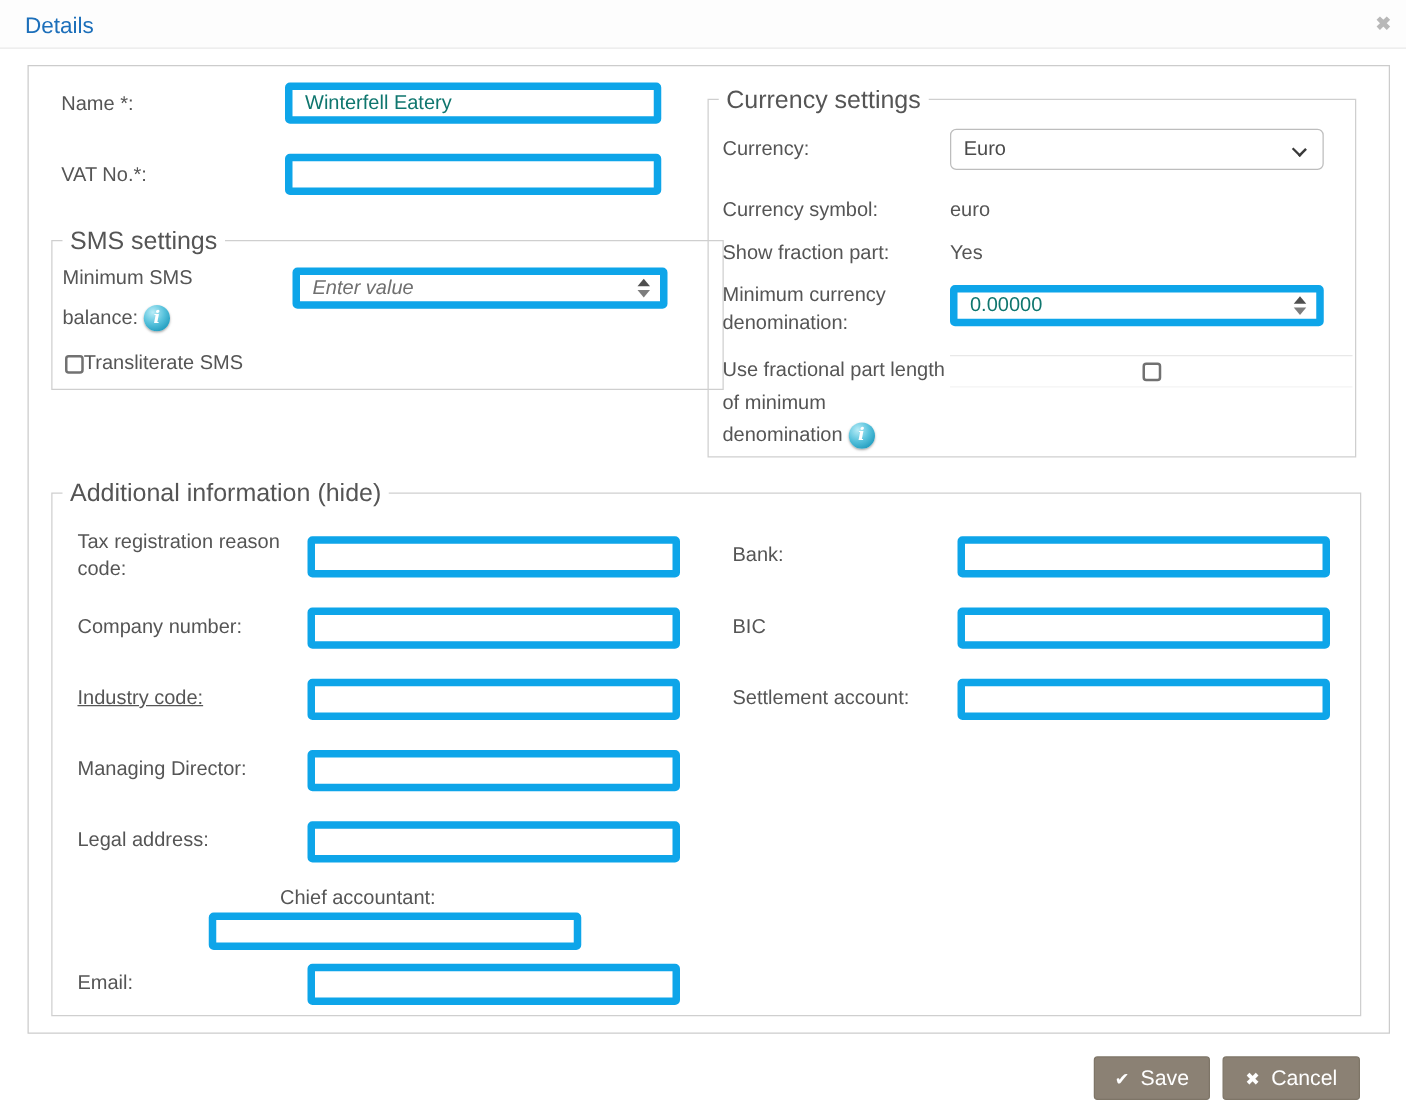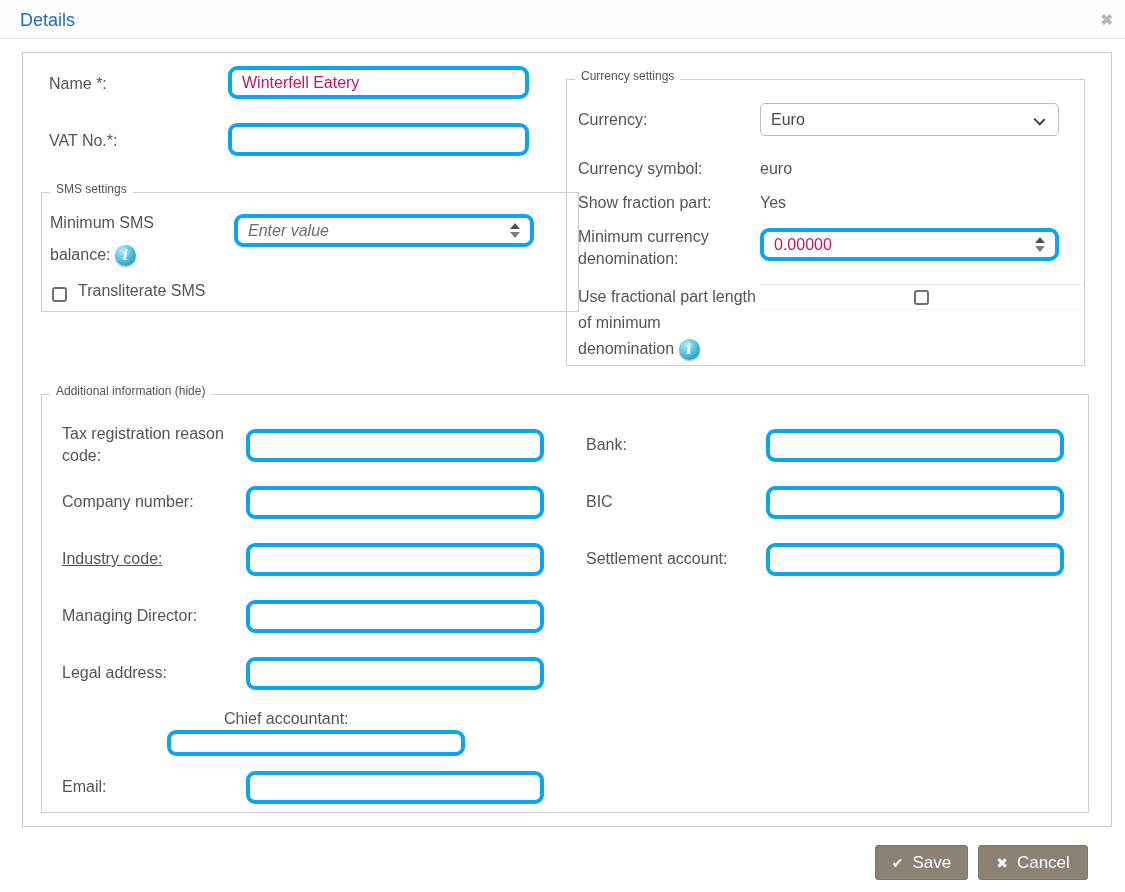--- a/index.html
+++ b/index.html
@@ -13,29 +13,29 @@
   .dlg-title { position:absolute; left:20px; top:10px; font-size:18px; color:#1c6fba; }
   .dlg-close { position:absolute; right:12px; top:11px; font-size:15px; font-weight:bold;
                color:#b8b8b8; cursor:pointer; line-height:18px; }
 
   
   .panel { position:absolute; left:22px; top:52px; width:1090px; height:775px;
            border:1px solid #ccc; background:#fff; }
 
   .lbl { font-size:16px; color:#555; line-height:22px; }
 
-  .txt-input { border:4px solid #0ea5e9; border-radius:9px; height:33px; width:300px;
-               font-family:"Liberation Sans", sans-serif; font-size:16px; color:#be185d;
+  .txt-input { border:6px solid #0ea5e9; border-radius:4px; height:33px; width:300px;
+               font-family:"Liberation Sans", sans-serif; font-size:16px; color:#0f766e;
                padding:0 10px; background:#fff; outline:none; }
   .txt-input::placeholder { font-style:italic; color:#6f6f6f; opacity:1; }
 
   
   .fset { position:absolute; border:1px solid #cfcfcf; }
   .fset-legend { position:absolute; top:-11px; left:8px; background:#fff; padding:0 6px;
-                 font-size:12px; color:#555; white-space:nowrap; }
+                 font-size:20px; color:#555; white-space:nowrap; }
 
   
   .spin-wrap { position:absolute; }
   .spin-wrap .txt-input { width:100%; padding-right:28px; }
   .spinner { position:absolute; right:10px; top:0; height:33px; width:14px;
              display:flex; flex-direction:column; justify-content:center; gap:3px;
              cursor:pointer; }
   .spin-up { width:0; height:0; border-left:5px solid transparent; border-right:5px solid transparent;
              border-bottom:6px solid #4f4f4f; }
   .spin-down { width:0; height:0; border-left:5px solid transparent; border-right:5px solid transparent;
@@ -106,21 +106,21 @@
       </div>
 
       <div class="spin-wrap" style="left:192px;top:21px;width:300px;">
         <input class="txt-input" placeholder="Enter value" style="">
         <div class="spinner">
           <div class="spin-up"></div>
           <div class="spin-down"></div>
         </div>
       </div>
 
-      <div style="position:absolute;left:10px;top:87px;display:flex;align-items:flex-end;gap:11px;">
+      <div style="position:absolute;left:10px;top:87px;display:flex;align-items:center;">
         <input type="checkbox" class="cbox" style="">
         <span class="lbl">Transliterate SMS</span>
       </div>
     </div>
 
     <div class="fset" style="left:543px;top:26px;width:519px;height:287px;">
       <div class="fset-legend">Currency settings</div>
 
       <div class="lbl" style="position:absolute;left:11px;top:29px;">Currency:</div>
       <div class="fake-select" style="left:193px;top:23px;width:299px;">

